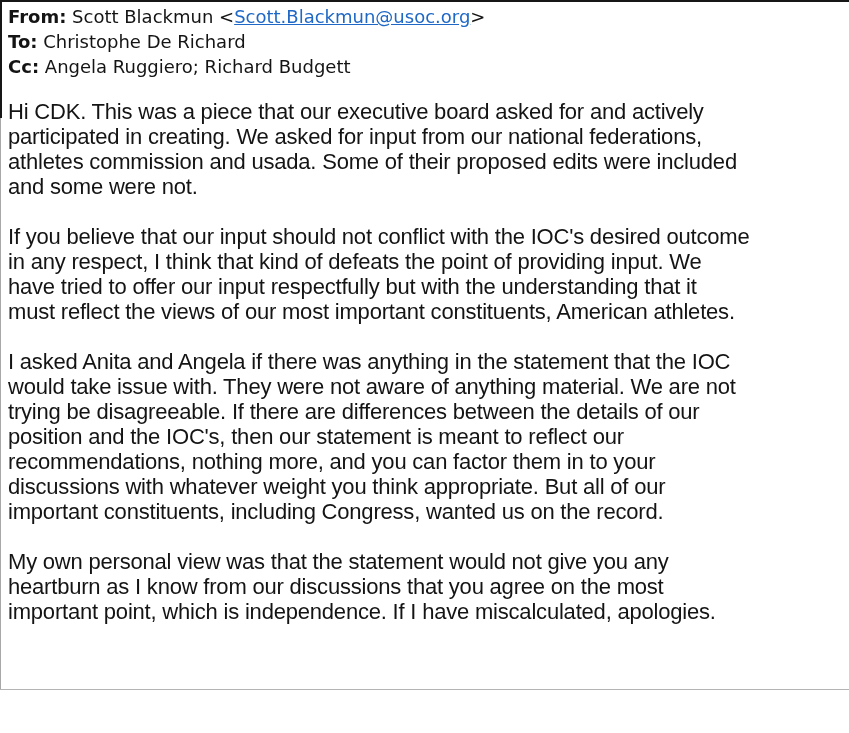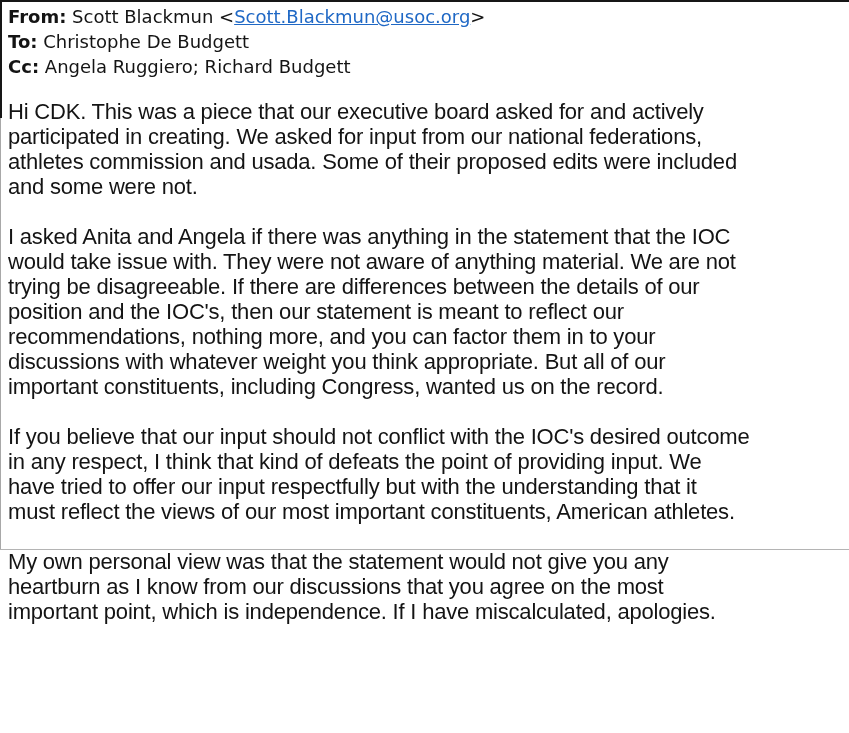--- a/index.html
+++ b/index.html
@@ -11,21 +11,21 @@
     width: 849px;
     height: 733px;
     overflow: hidden;
     position: relative;
     font-family: "DejaVu Sans", sans-serif;
     color: #141414;
   }
   .page {
     position: relative;
     width: 849px;
-    height: 550px;
+    height: 690px;
     background: #ffffff;
     box-sizing: border-box;
     padding: 4px 6px 0 8px;
   }
   
   .edge-top {
     position: absolute; top: 0; left: 0; right: 0; height: 2px;
     background: #161616;
   }
   .edge-left-dark {
@@ -77,38 +77,38 @@
 
 <div class="page">
 
   <div class="edge-top"></div>
   <div class="edge-left-dark"></div>
   <div class="edge-left-gray"></div>
   <div class="edge-bottom"></div>
 
   <div class="email-header">
     <div><span class="hlabel">From:</span> <span>Scott Blackmun</span> <span>&lt;</span><a class="email-link">Scott.Blackmun@usoc.org</a><span>&gt;</span></div>
-    <div><span class="hlabel">To:</span> <span>Christophe De Budgett</span></div>
+    <div><span class="hlabel">To:</span> <span>Christophe De Richard</span></div>
     <div><span class="hlabel">Cc:</span> <span>Angela Ruggiero; Richard Budgett</span></div>
   </div>
 
   <div class="email-body">
     <p>Hi CDK. This was a piece that our executive board asked for and actively
 participated in creating. We asked for input from our national federations,
 athletes commission and usada. Some of their proposed edits were included
 and some were not.</p>
+    <p>If you believe that our input should not conflict with the IOC's desired outcome
+in any respect, I think that kind of defeats the point of providing input. We
+have tried to offer our input respectfully but with the understanding that it
+must reflect the views of our most important constituents, American athletes.</p>
     <p>I asked Anita and Angela if there was anything in the statement that the IOC
 would take issue with. They were not aware of anything material. We are not
 trying be disagreeable. If there are differences between the details of our
 position and the IOC's, then our statement is meant to reflect our
 recommendations, nothing more, and you can factor them in to your
 discussions with whatever weight you think appropriate. But all of our
 important constituents, including Congress, wanted us on the record.</p>
-    <p>If you believe that our input should not conflict with the IOC's desired outcome
-in any respect, I think that kind of defeats the point of providing input. We
-have tried to offer our input respectfully but with the understanding that it
-must reflect the views of our most important constituents, American athletes.</p>
     <p>My own personal view was that the statement would not give you any
 heartburn as I know from our discussions that you agree on the most
 important point, which is independence. If I have miscalculated, apologies.</p>
   </div>
 
 </div>
 
 </body></html>

